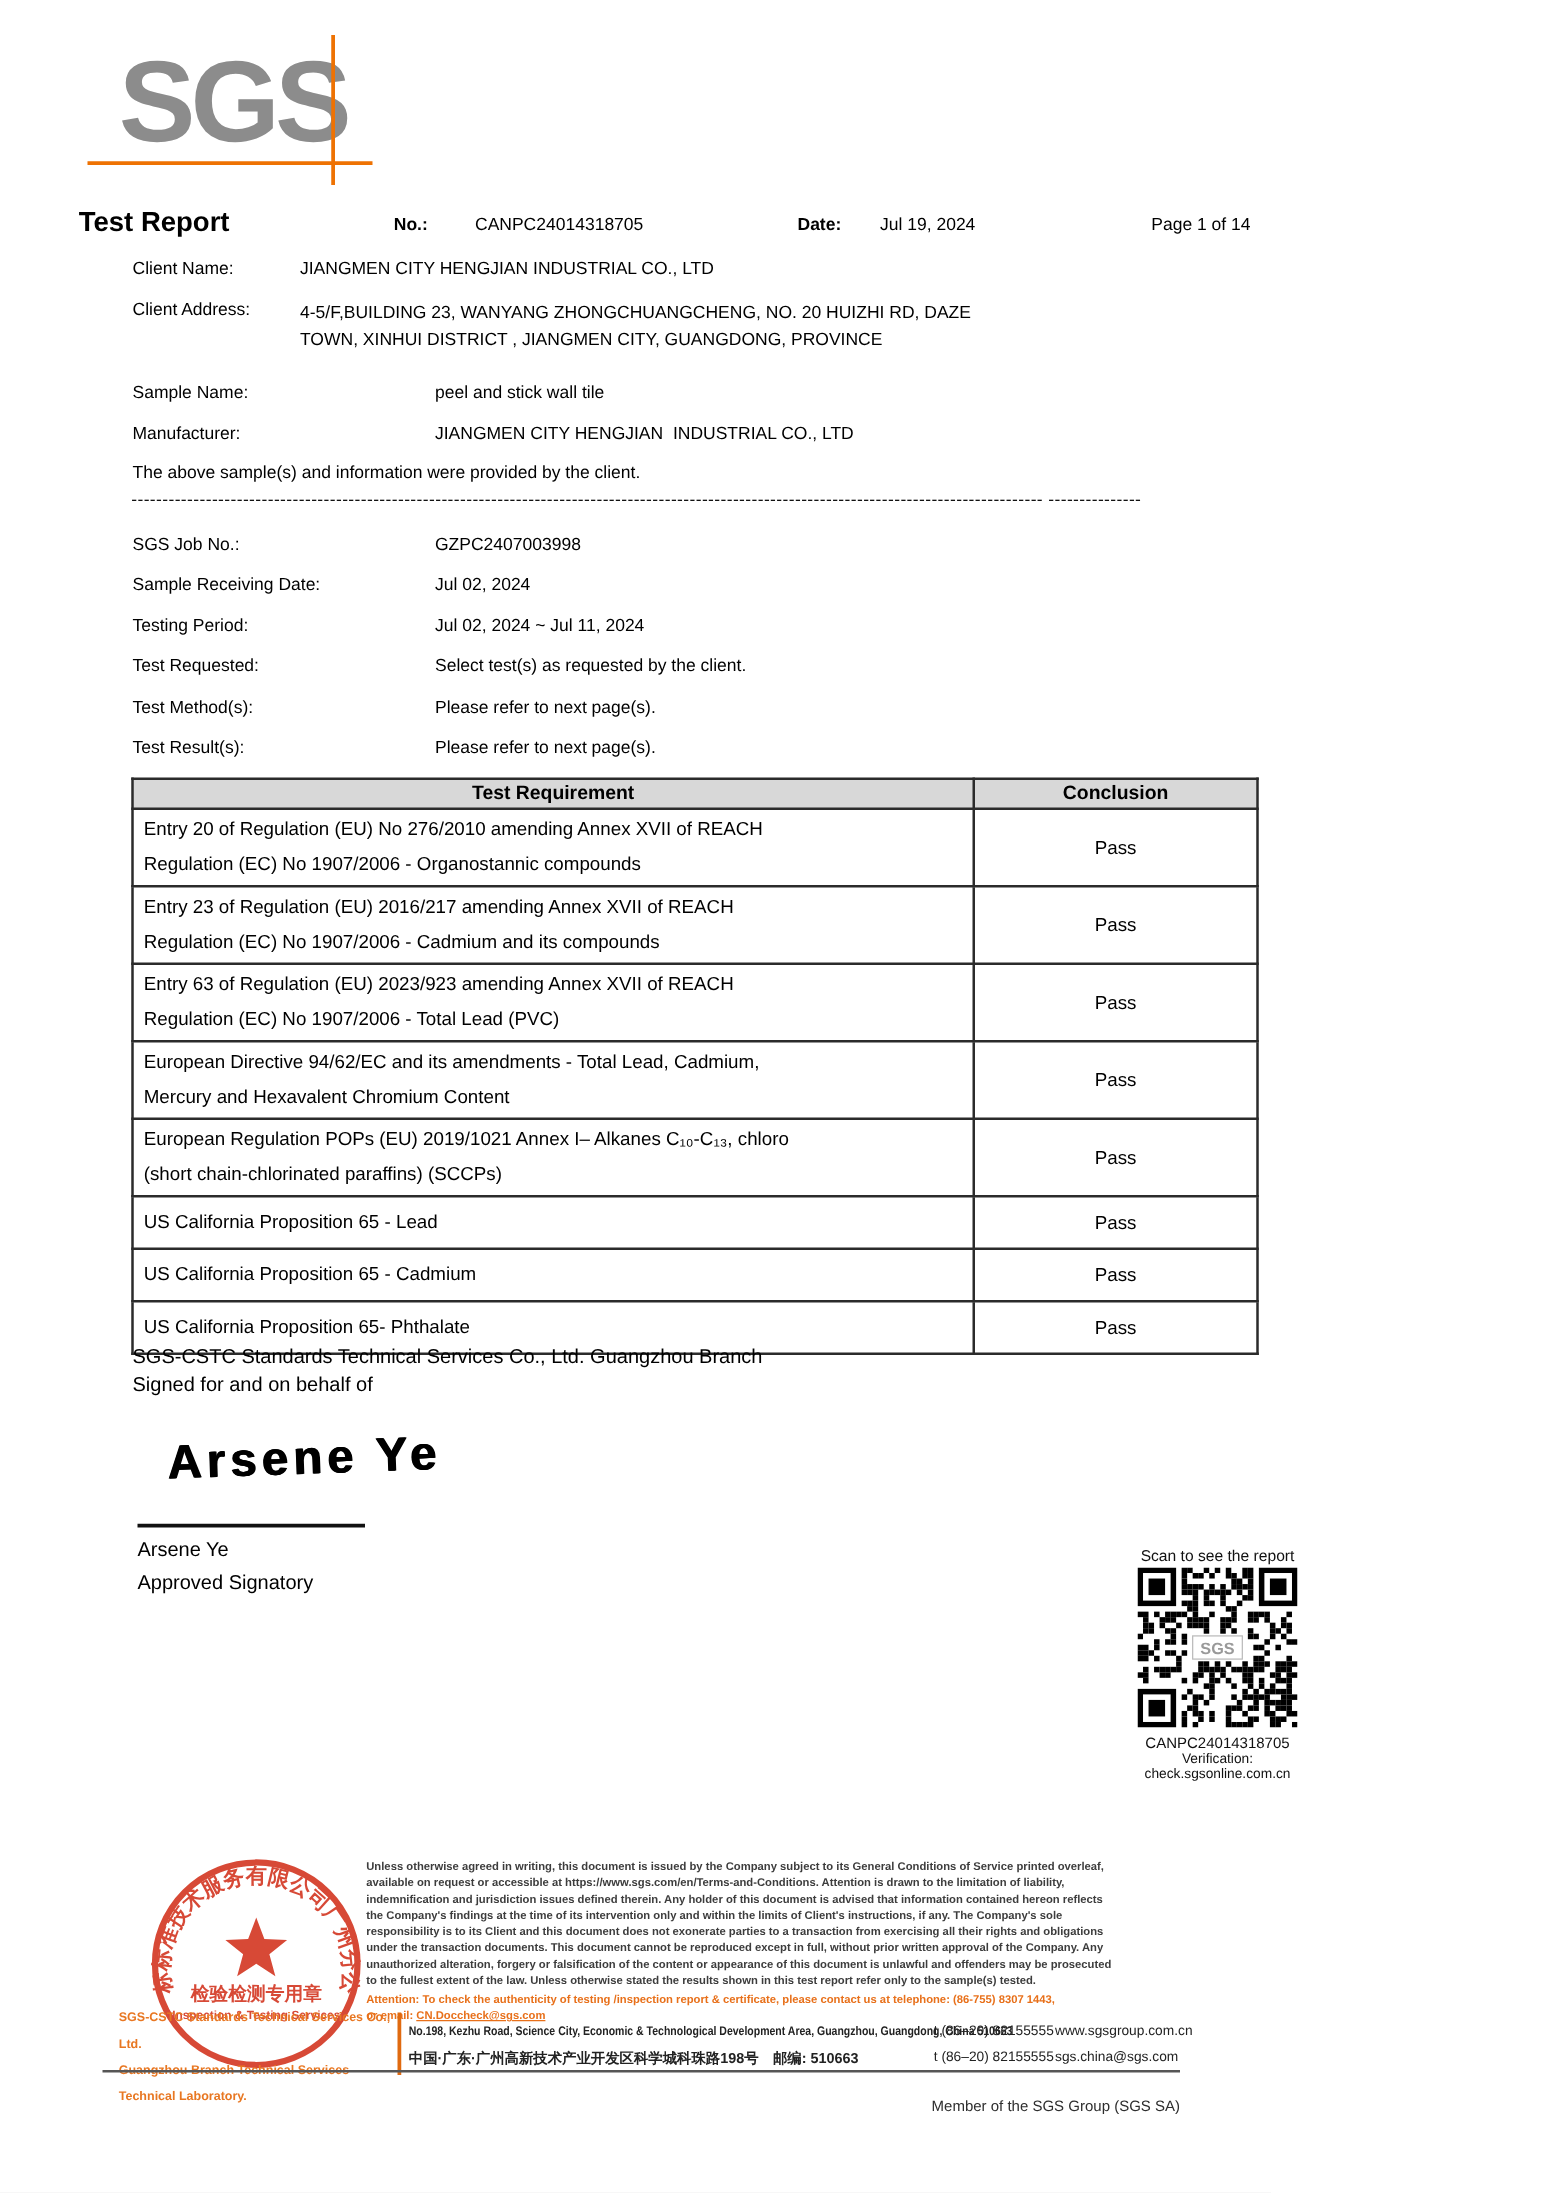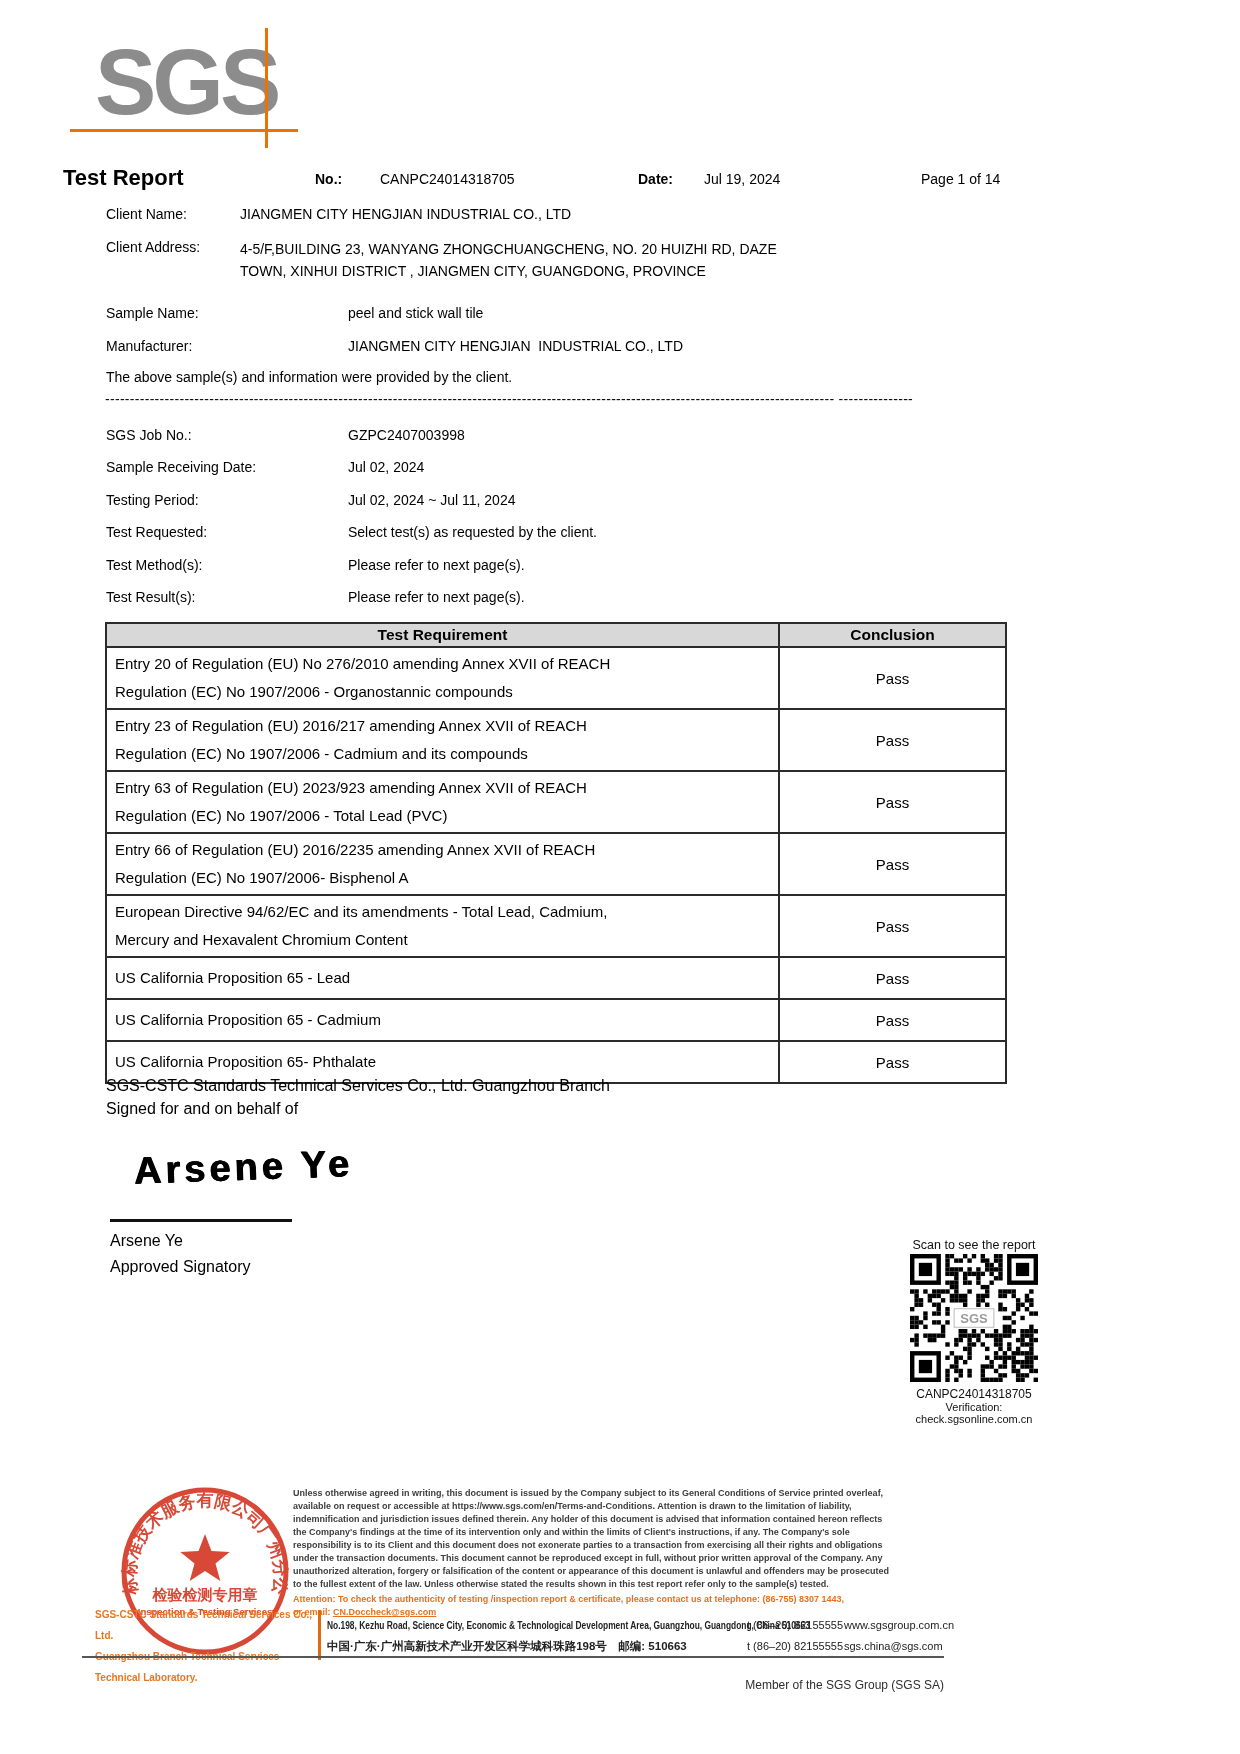--- a/index.html
+++ b/index.html
@@ -113,27 +113,27 @@
           <td class="req">Entry 23 of Regulation (EU) 2016/217 amending Annex XVII of REACH
 Regulation (EC) No 1907/2006 - Cadmium and its compounds</td>
           <td class="conc">Pass</td>
         </tr>
         <tr>
           <td class="req">Entry 63 of Regulation (EU) 2023/923 amending Annex XVII of REACH
 Regulation (EC) No 1907/2006 - Total Lead (PVC)</td>
           <td class="conc">Pass</td>
         </tr>
         <tr>
-          <td class="req">Entry 66 of Regulation (EU) 2016/2235 amending Annex XVII of REACH
-Regulation (EC) No 1907/2006- Bisphenol A</td>
-          <td class="conc">Pass</td>
-        </tr>
-        <tr>
           <td class="req">European Directive 94/62/EC and its amendments - Total Lead, Cadmium,
 Mercury and Hexavalent Chromium Content</td>
+          <td class="conc">Pass</td>
+        </tr>
+        <tr>
+          <td class="req">European Regulation POPs (EU) 2019/1021 Annex I– Alkanes C₁₀-C₁₃, chloro
+(short chain-chlorinated paraffins) (SCCPs)</td>
           <td class="conc">Pass</td>
         </tr>
         <tr>
           <td class="req">US California Proposition 65 - Lead</td>
           <td class="conc">Pass</td>
         </tr>
         <tr>
           <td class="req">US California Proposition 65 - Cadmium</td>
           <td class="conc">Pass</td>
         </tr>

